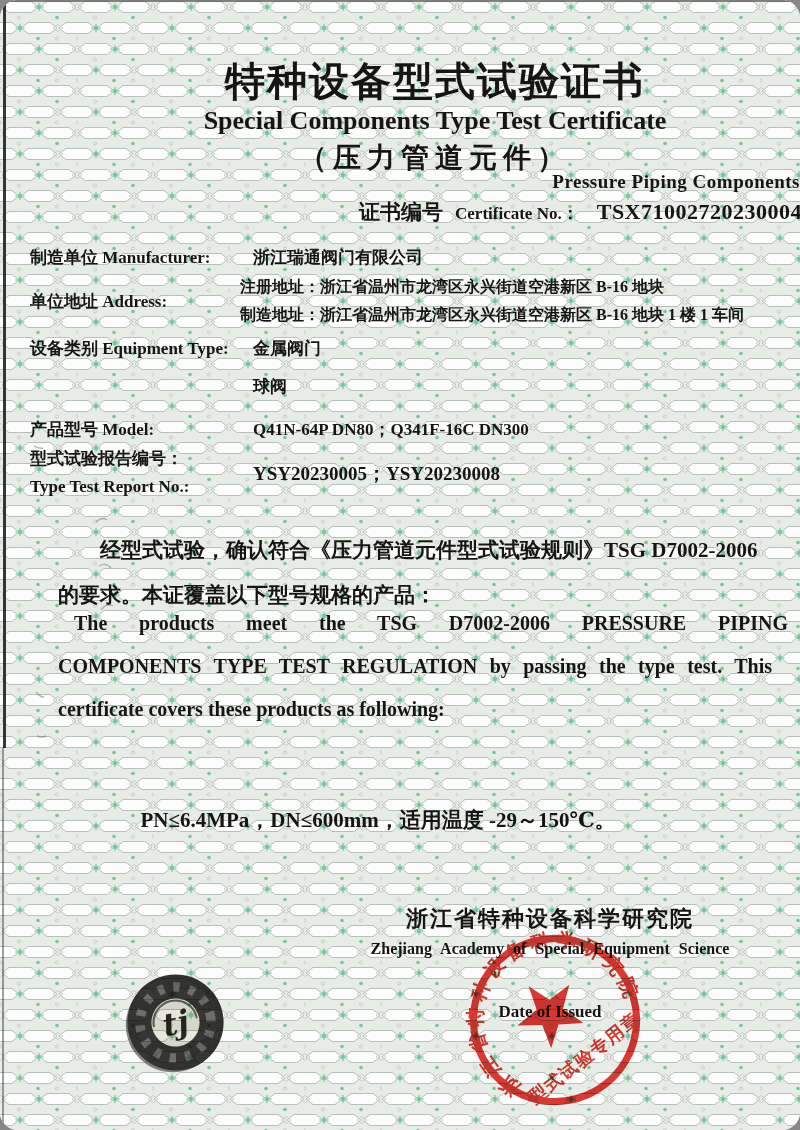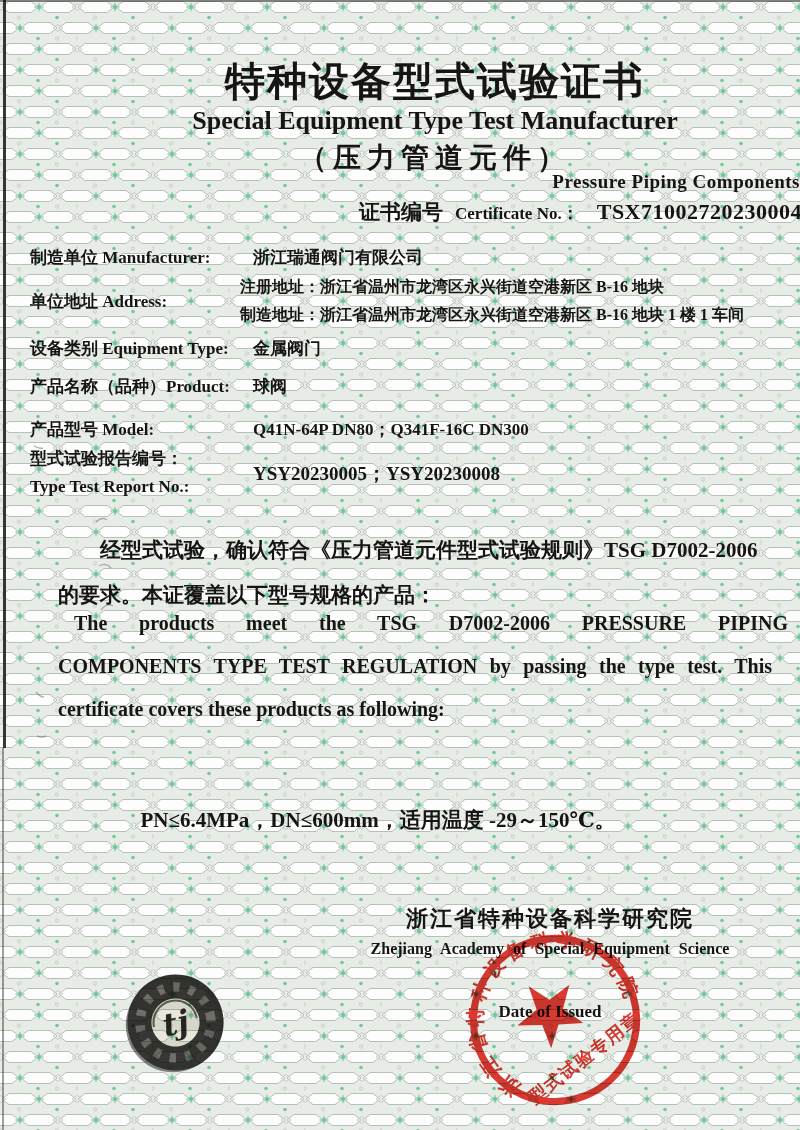--- a/index.html
+++ b/index.html
@@ -2,20 +2,21 @@
 <html><head>
 <meta charset="utf-8">
 <title>特种设备型式试验证书</title>
 <style>
   html,body{margin:0;padding:0;background:#888;}
   .sheet{
     position:relative;width:800px;height:1130px;overflow:hidden;
     background:#e9eee8;
     font-family:"Liberation Serif","DejaVu Serif",serif;
     color:#171513;
+    border-radius:18px;
   }
   .bg-svg{position:absolute;left:0;top:0;z-index:0;}
   .layer{position:absolute;z-index:2;}
 
   
   .edge-top{left:0;top:0;width:800px;height:2px;background:#2c2c2c;opacity:.55;}
   .edge-left-upper{left:3px;top:0;width:2.5px;height:748px;background:#151515;opacity:.85;}
   .edge-left-lower{left:2px;top:748px;width:1.5px;height:382px;background:#151515;opacity:.4;}
 
   
@@ -104,41 +105,40 @@
       <path d="M34 446 q5 3 9 2"></path>
       <path d="M96 522 q6 -6 11 -2"></path>
       <path d="M99 566 q7 -4 12 2"></path>
       <path d="M101 610 q6 -8 12 -4"></path>
       <path d="M36 692 q4 5 8 5"></path>
       <path d="M37 736 q5 2 9 0"></path>
     </g>
   </svg>
 
   <div class="layer title-zh">特种设备型式试验证书</div>
-  <div class="layer title-en">Special Equipment Type Test Manufacturer</div>
+  <div class="layer title-en">Special Components Type Test Certificate</div>
   <div class="layer bracket-zh">（压力管道元件）</div>
   <div class="layer bracket-en">Pressure Piping Components</div>
 
   <div class="layer certline">
     <span class="zh">证书编号</span>
     <span class="en">Certificate No.：</span>
     <span class="no">TSX71002720230004</span>
   </div>
 
   <div class="flabel" style="top:246px;">制造单位 Manufacturer:</div>
   <div class="fvalue" style="top:246px;">浙江瑞通阀门有限公司</div>
 
   <div class="flabel" style="top:290px;">单位地址 Address:</div>
   <div class="fvalue addr" style="top:277px;">注册地址：浙江省温州市龙湾区永兴街道空港新区 B-16 地块</div>
   <div class="fvalue addr" style="top:305px;">制造地址：浙江省温州市龙湾区永兴街道空港新区 B-16 地块 1 楼 1 车间</div>
 
   <div class="flabel" style="top:337px;">设备类别 Equipment Type:</div>
   <div class="fvalue" style="top:337px;">金属阀门</div>
 
-  <div class="flabel" style="top:375px;">产品名称（品种）Product:</div>
   <div class="fvalue" style="top:375px;">球阀</div>
 
   <div class="flabel" style="top:418px;">产品型号 Model:</div>
   <div class="fvalue" style="top:418px;">Q41N-64P DN80；Q341F-16C DN300</div>
 
   <div class="flabel" style="top:447px;">型式试验报告编号：</div>
   <div class="flabel" style="top:477px;">Type Test Report No.:</div>
   <div class="fvalue" style="top:461px;font-size:19px;">YSY20230005；YSY20230008</div>
 
   <div class="pline" style="top:536px;padding-left:42px;">经型式试验，确认符合《压力管道元件型式试验规则》TSG D7002-2006</div>

